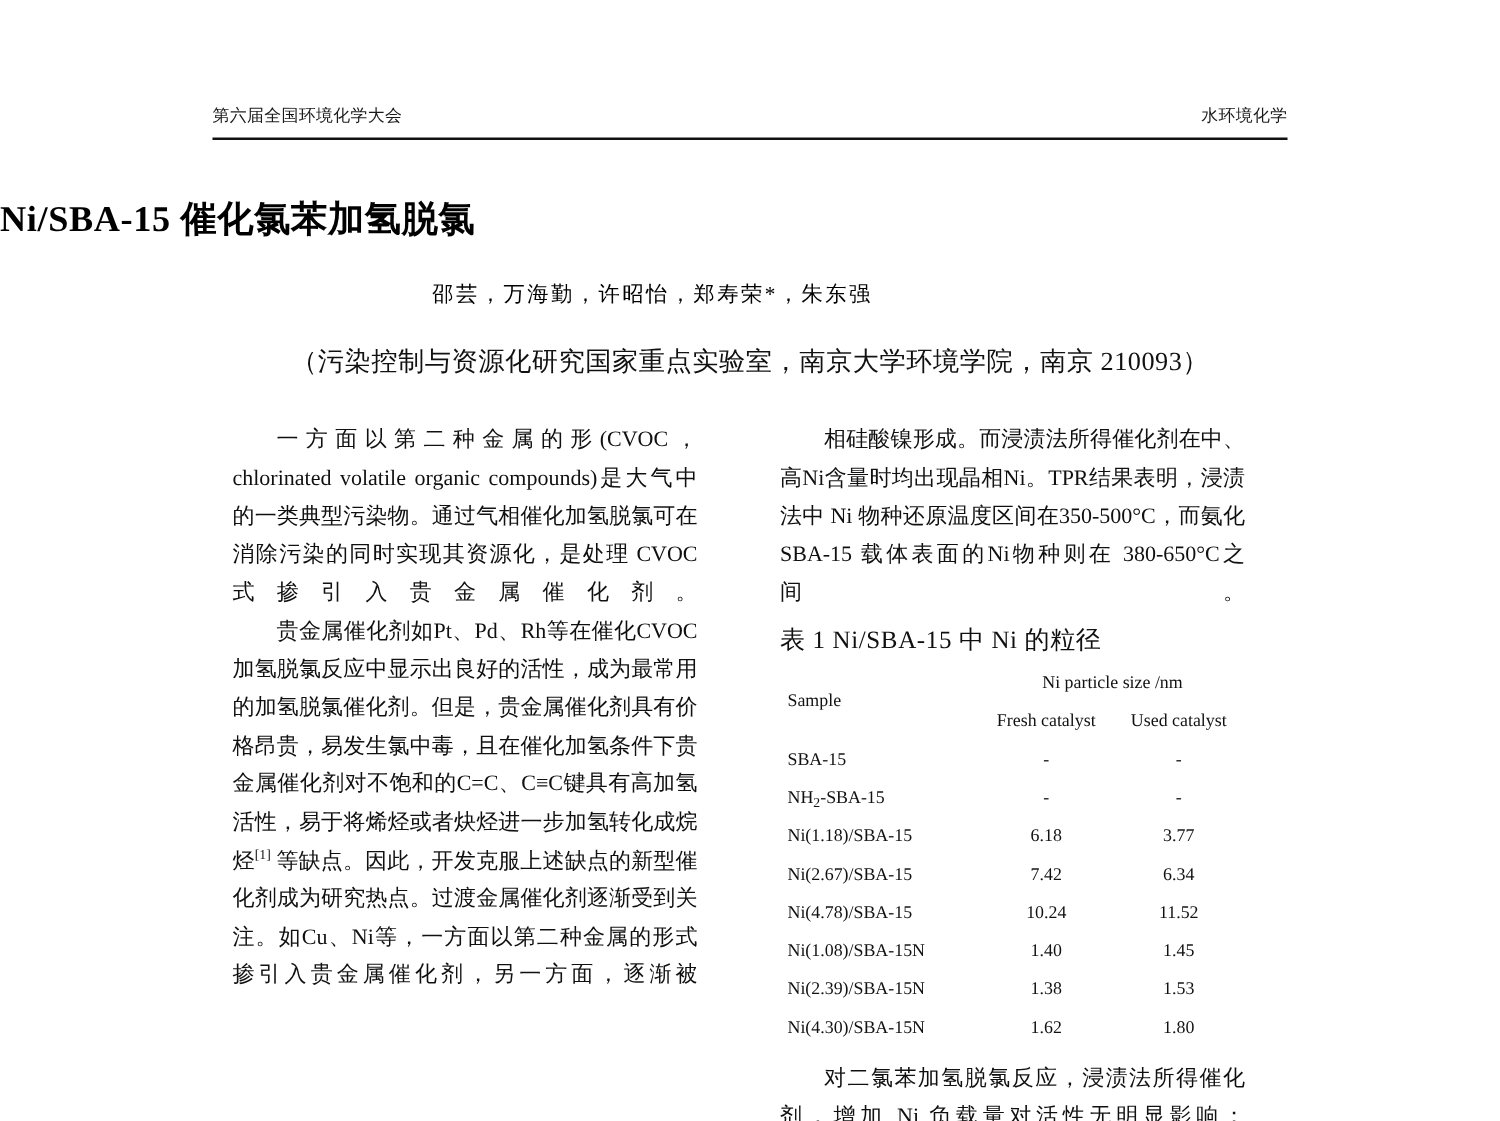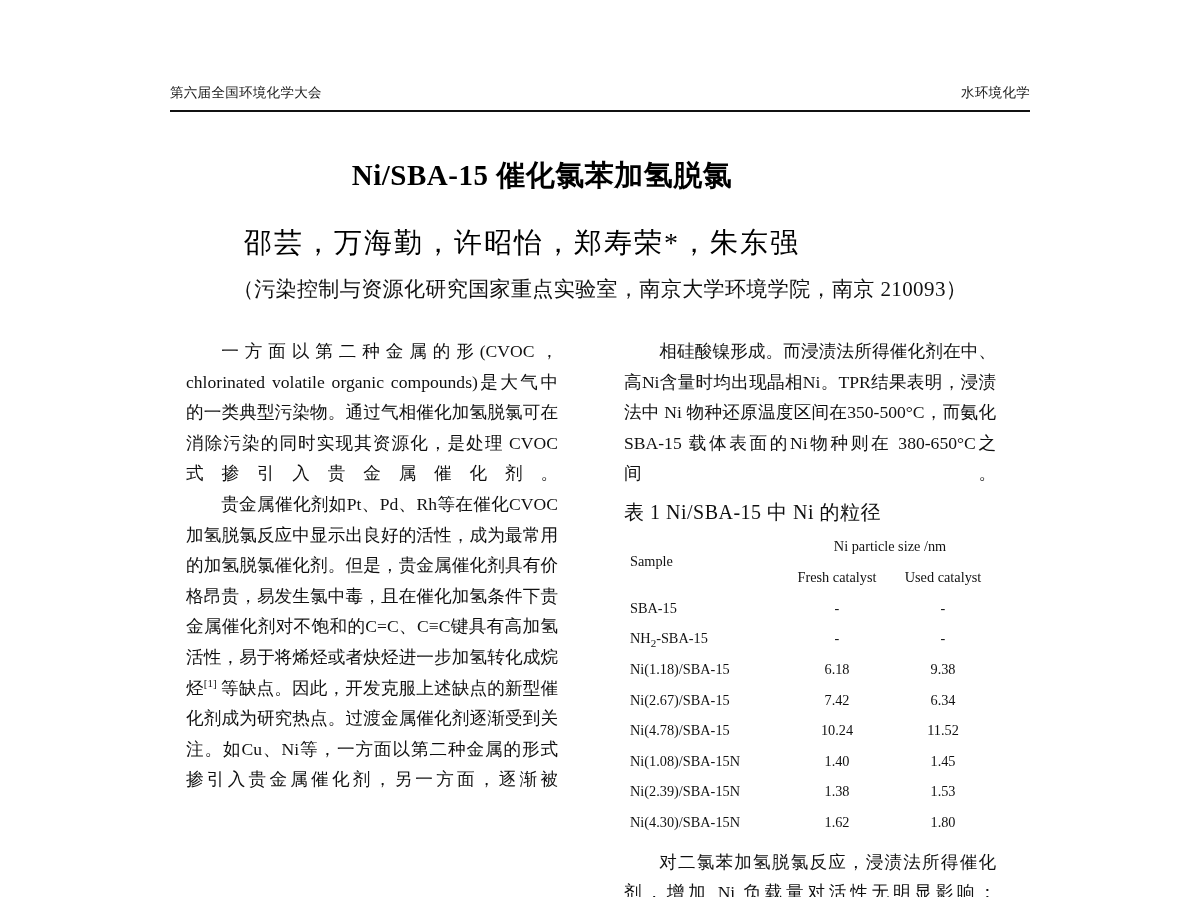--- a/index.html
+++ b/index.html
@@ -48,33 +48,32 @@
     height: 2px;
     background: #111111;
   }
 
   
   .title {
     position: absolute;
     left: 0;
     top: 156px;
     width: 1084px;
-    text-align: center;
     font-size: 29px;
     font-weight: bold;
     letter-spacing: 0.5px;
     color: #000000;
   }
   .authors {
     position: absolute;
     left: 0;
     top: 224px;
     width: 1044px;
     text-align: center;
-    font-size: 28px;
+    font-size: 17px;
     letter-spacing: 2px;
     color: #000000;
   }
   .affiliation {
     position: absolute;
     left: 0;
     top: 275px;
     width: 1200px;
     text-align: center;
     font-size: 21px;
@@ -227,21 +226,21 @@
           <td class="c-val">-</td>
         </tr>
         <tr>
           <td class="c-sample"><span>NH</span><sub class="sub">2</sub><span>-SBA-15</span></td>
           <td class="c-val">-</td>
           <td class="c-val">-</td>
         </tr>
         <tr>
           <td class="c-sample"><span>Ni(1.18)/SBA-15</span></td>
           <td class="c-val">6.18</td>
-          <td class="c-val">9.38</td>
+          <td class="c-val">3.77</td>
         </tr>
         <tr>
           <td class="c-sample"><span>Ni(2.67)/SBA-15</span></td>
           <td class="c-val">7.42</td>
           <td class="c-val">6.34</td>
         </tr>
         <tr>
           <td class="c-sample"><span>Ni(4.78)/SBA-15</span></td>
           <td class="c-val">10.24</td>
           <td class="c-val">11.52</td>

